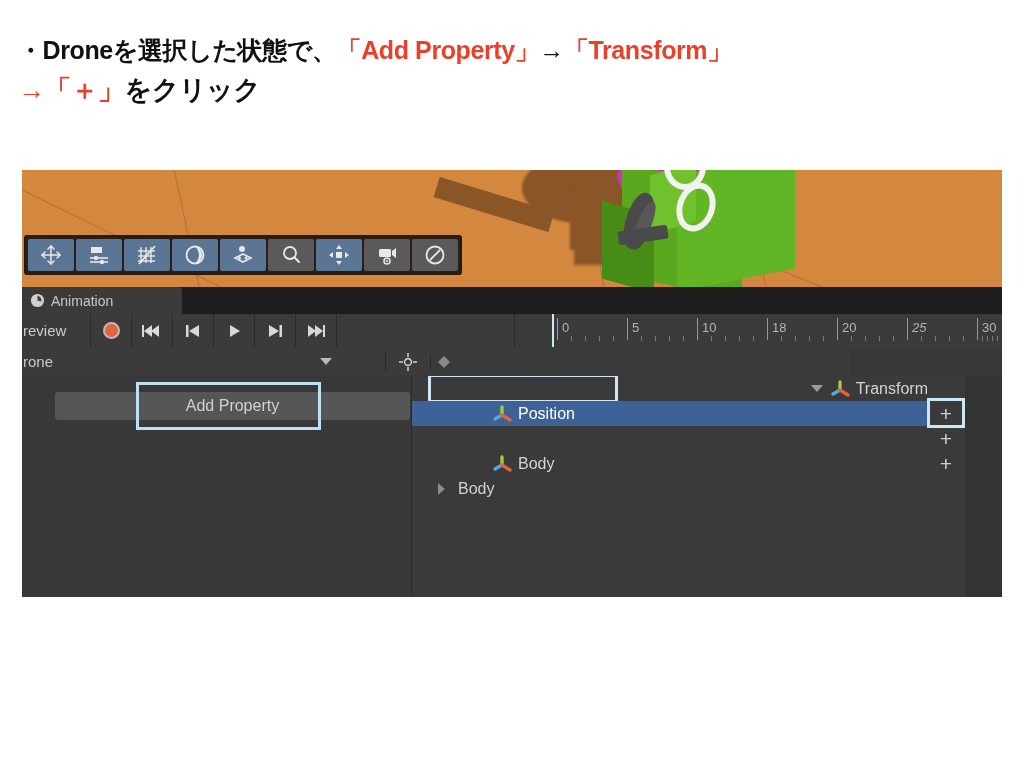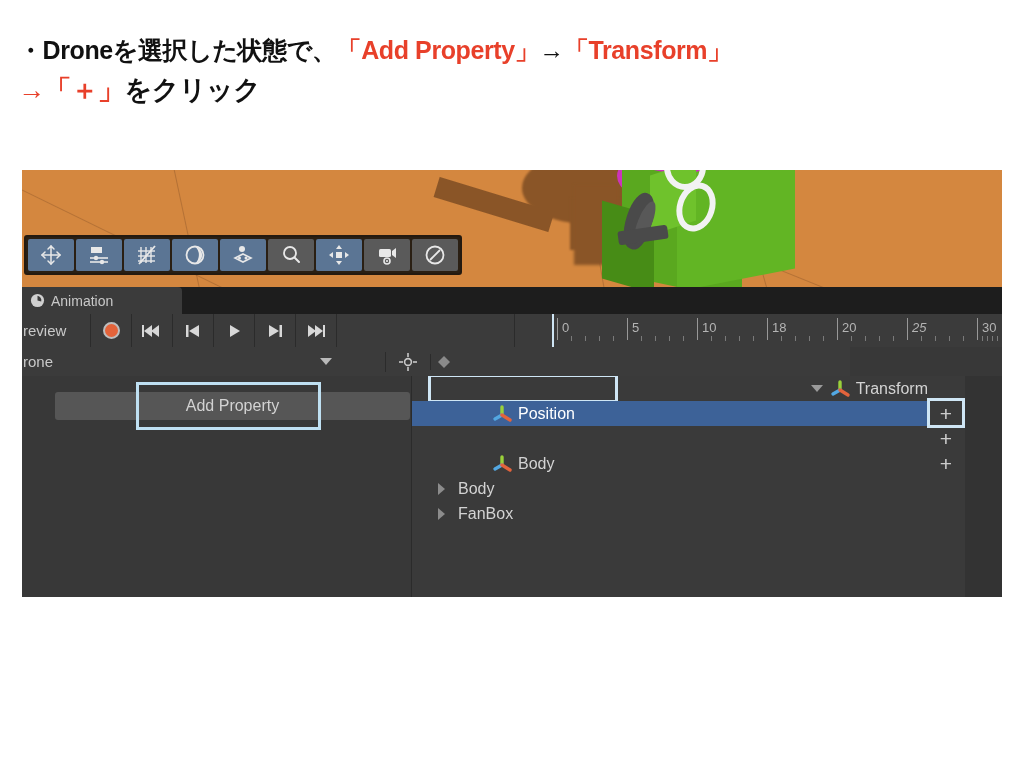--- a/index.html
+++ b/index.html
@@ -800,26 +800,20 @@
         <span class="tree-label">Body</span>
       </div>
 
       <div class="tree-row" style="top:100px;">
         <div class="tw" style="margin-left:16px;">
           <div class="tri-rt"></div>
         </div>
         <span class="tree-label" style="margin-left:4px;">Body</span>
       </div>
 
-      <div class="tree-row" style="top:125px;">
-        <div class="tw" style="margin-left:16px;">
-          <div class="tri-rt"></div>
-        </div>
-        <span class="tree-label" style="margin-left:4px;">FanBox</span>
-      </div>
     </div>
 
     <div id="plus-col">
       <div class="plus-btn" style="top:25px;">+</div>
       <div class="plus-btn" style="top:50px;">+</div>
       <div class="plus-btn" style="top:75px;">+</div>
       <div id="plus-highlight"></div>
     </div>
     <div id="popup-right-fill"></div>
 

